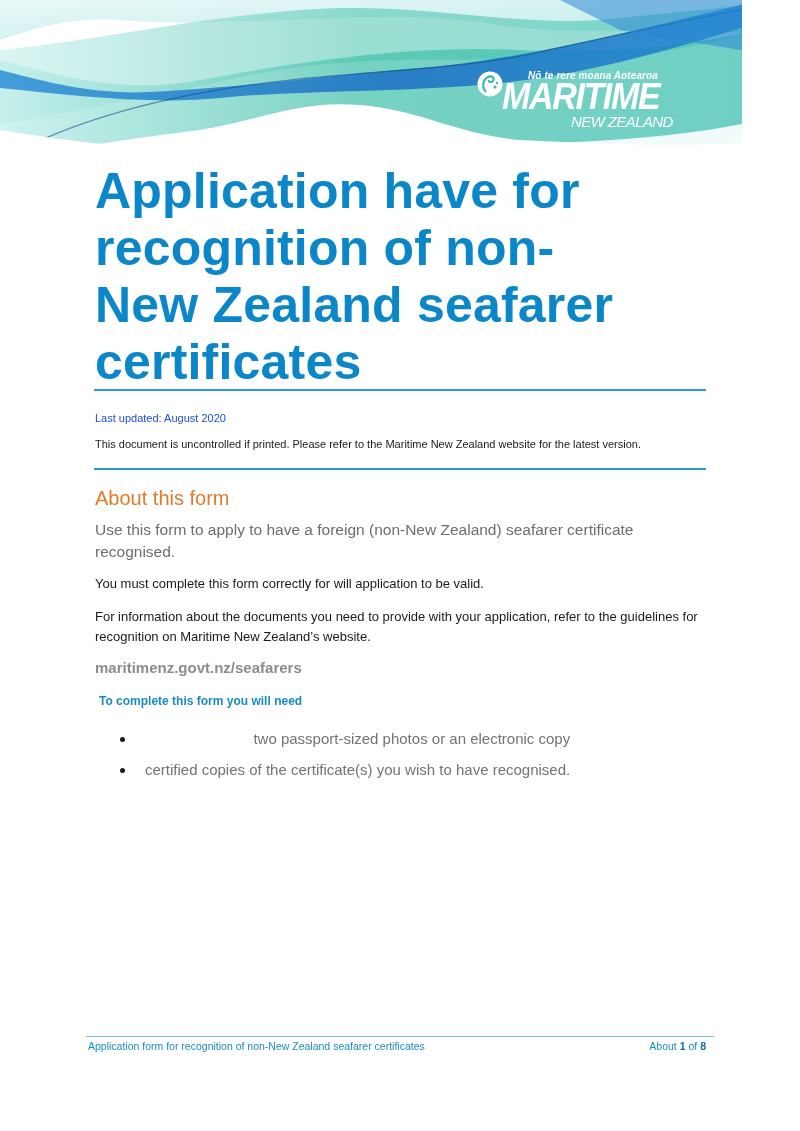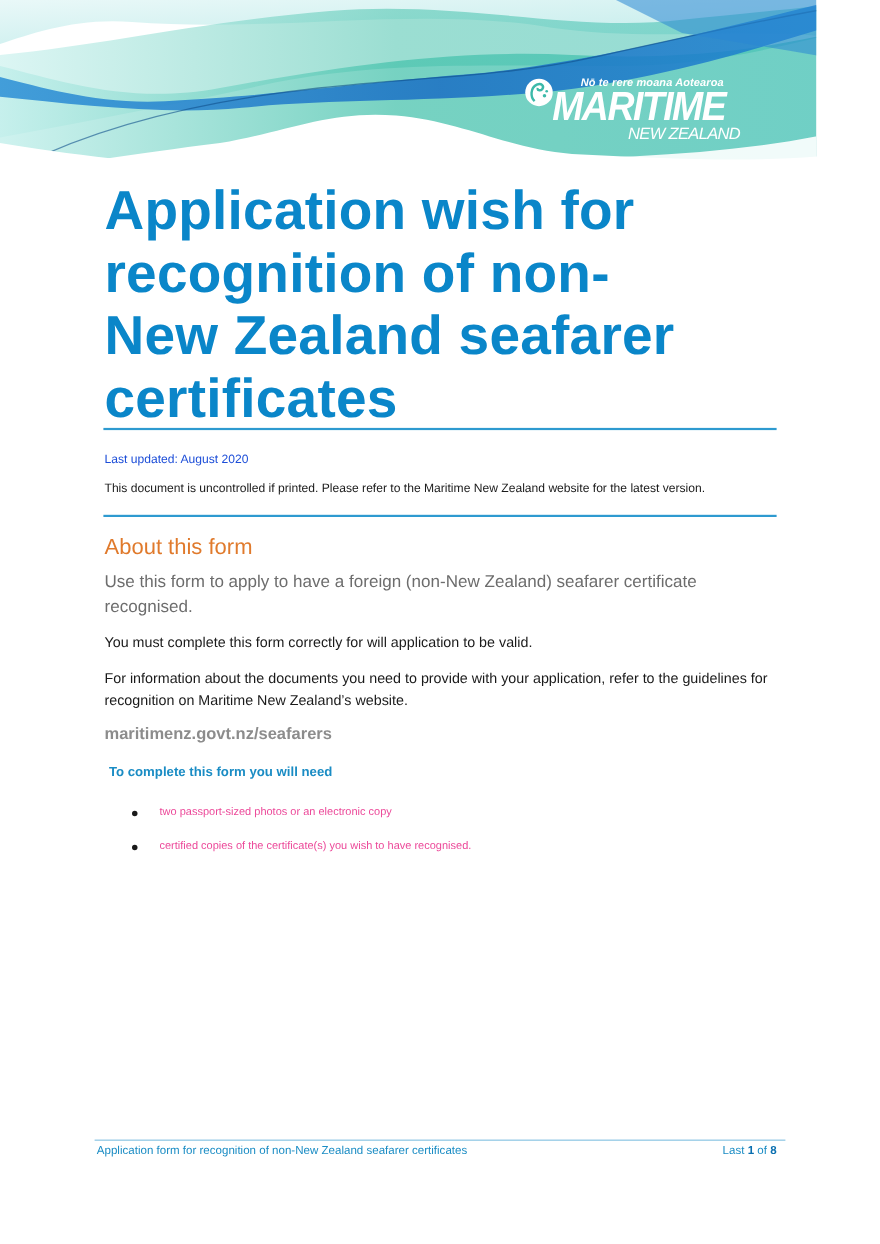--- a/index.html
+++ b/index.html
@@ -25,21 +25,21 @@
     .uncontrolled { position: absolute; left: 95px; top: 438px; font-size: 11px; color: #1a1a1a; white-space: nowrap; }
 
     .about-heading { position: absolute; left: 95px; top: 487px; font-size: 20px; font-weight: normal; color: #e07a2c; }
     .about-lead { position: absolute; left: 95px; top: 519px; width: 600px; font-size: 15.5px; color: #6d6d6d; line-height: 22px; }
     .about-p1 { position: absolute; left: 95px; top: 576px; font-size: 13px; color: #1a1a1a; white-space: nowrap; }
     .about-p2 { position: absolute; left: 95px; top: 607px; width: 612px; font-size: 13px; color: #1a1a1a; line-height: 20px; }
     .site-link { position: absolute; left: 95px; top: 659px; font-size: 15px; font-weight: bold; color: #8c8c8c; text-decoration: none; }
 
     .need-heading { position: absolute; left: 99px; top: 694px; font-size: 12px; font-weight: bold; color: #1a8cc4; }
     .need-list { position: absolute; left: 95px; top: 730px; list-style: none; }
-    .need-list li { position: relative; padding-left: 50px; font-size: 10px; color: #ec4899; height: 31px; line-height: 18px; white-space: nowrap; }
+    .need-list li { position: relative; padding-left: 50px; font-size: 15px; color: #737373; height: 31px; line-height: 18px; white-space: nowrap; text-align: right; }
     .need-list li .bullet { position: absolute; left: 25px; top: 7px; width: 5px; height: 5px; border-radius: 50%; background: #1a1a1a; }
 
     .footer-rule { position: absolute; left: 86px; top: 1036px; width: 628px; height: 1px; background: #7fbfe0; }
     .footer-title { position: absolute; left: 88px; top: 1040px; font-size: 10.5px; color: #1a8cc4; white-space: nowrap; }
     .footer-page { position: absolute; right: 94px; top: 1040px; font-size: 10.5px; color: #1a8cc4; white-space: nowrap; }
     .footer-page b { font-weight: bold; color: #0a6fb0; }
   </style>
 </head>
 <body>
 
@@ -78,21 +78,21 @@
       <path d="M10,22 C6,18 6,10 12,7 C16,5 19,8 17,11 C15,13 12,12 13,10" stroke="#3cb9a9" stroke-width="2.2" fill="none"></path>
       <circle cx="19" cy="17" r="1.6" fill="#3cb9a9"></circle>
       <circle cx="21" cy="13" r="1.2" fill="#3cb9a9"></circle>
     </svg>
     <span class="logo-main">MARITIME</span>
     <span class="logo-sub">NEW ZEALAND</span>
   </div>
 </div>
 
 <h1 class="title">
-  <span>Application wish for</span><br>
+  <span>Application have for</span><br>
   <span>recognition of non-</span><br>
   <span>New Zealand seafarer</span><br>
   <span>certificates</span>
 </h1>
 
 <div class="rule rule-1"></div>
 
 <p class="last-updated">Last updated: August 2020</p>
 <p class="uncontrolled">This document is uncontrolled if printed. Please refer to the Maritime New Zealand website for the latest version.</p>
 
@@ -111,13 +111,13 @@
     <span>two passport-sized photos or an electronic copy</span>
   </li>
   <li>
     <span class="bullet"></span>
     <span>certified copies of the certificate(s) you wish to have recognised.</span>
   </li>
 </ul>
 
 <div class="footer-rule"></div>
 <span class="footer-title">Application form for recognition of non-New Zealand seafarer certificates</span>
-<span class="footer-page"><span>Last</span> <b>1</b> <span>of</span> <b>8</b></span>
+<span class="footer-page"><span>About</span> <b>1</b> <span>of</span> <b>8</b></span>
 
 </body></html>

